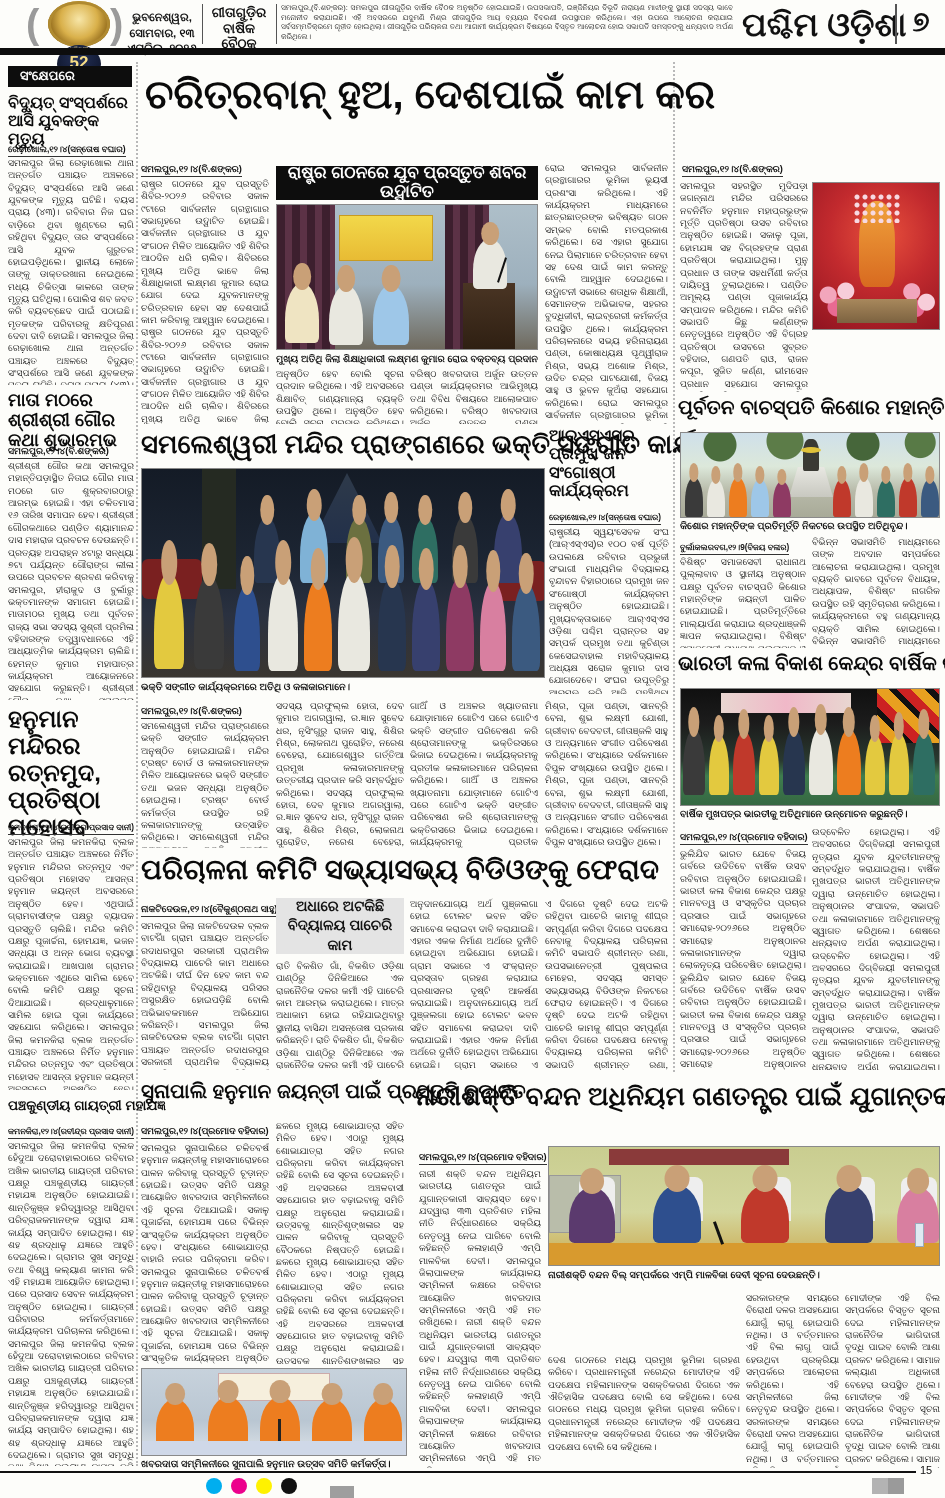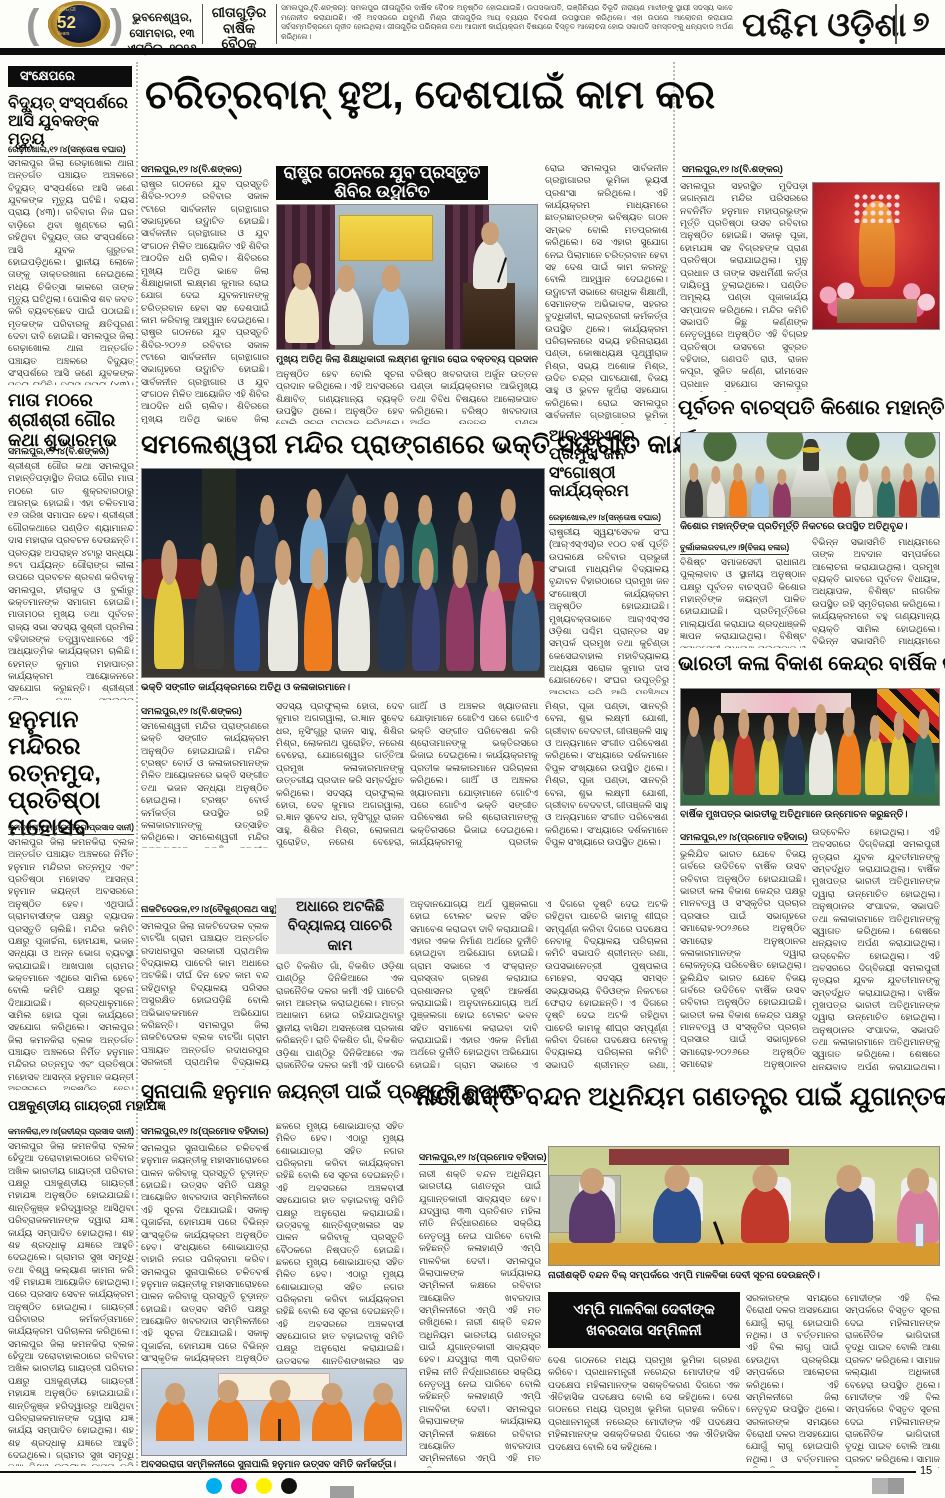--- a/index.html
+++ b/index.html
@@ -1,21 +1,21 @@
 <!DOCTYPE html>
 <html><head>
 <meta charset="utf-8">
 <style>
   html,body{margin:0;padding:0;background:#777;}
   .page{position:relative;width:945px;height:1498px;margin:0 auto;background:#fdfdfa;
         font-family:"Liberation Sans","DejaVu Sans",sans-serif;color:#111;overflow:hidden;}
   .abs{position:absolute;}
   
   .logo-wreath{position:absolute;border-radius:50%;background:radial-gradient(circle at 50% 40%,#f7e6a8 0%,#d9b04a 45%,#9a7220 70%,#6e4f12 100%);box-shadow:0 0 0 3px #b08a30 inset;}
-  .logo-inner{position:absolute;border-radius:50%;background:radial-gradient(circle at 50% 35%,#243056 0%,#121a33 70%);color:#f3d87c;text-align:left;}
+  .logo-inner{position:absolute;border-radius:50%;background:radial-gradient(circle at 50% 35%,#243056 0%,#121a33 70%);color:#f3d87c;text-align:center;margin-top:40px;}
   .logo-paren{position:absolute;color:#9a9a9a;font-weight:bold;}
   .dateline{font-weight:bold;font-size:11.5px;line-height:1.35;}
   .vline{position:absolute;width:0;border-left:1px solid #555;}
   .brief-title{font-weight:bold;font-size:13.5px;line-height:1.15;text-align:center;}
   .brief-text{font-size:7.4px;line-height:1.3;text-align:justify;color:#222;}
   .edition-title{font-weight:bold;font-size:33px;letter-spacing:0;white-space:nowrap;}
   .pageno{font-weight:bold;font-size:28px;}
   .black-bar{position:absolute;background:#0d0d0d;}
   
   .sec-tag{background:#0d0d0d;color:#fff;font-weight:bold;font-size:13px;padding:2px 0 3px 12px;}
@@ -85,21 +85,21 @@
   <div class="abs" style="left:8px;top:816px;"><span class="byline" style="font-size:8.2px;">କମନକିରା,୧୨।୪(ରବୀନ୍ଦ୍ର ପ୍ରସାଦ ଦାନୀ)</span></div>
   <div class="abs bcol" style="left:8px;top:836px;width:126px;height:254px;">ସମଲପୁର ଜିଲା କମନକିରା ବ୍ଲକ ଅନ୍ତର୍ଗତ ପଞ୍ଚାୟତ ଅଞ୍ଚଳରେ ନିର୍ମିତ ହନୁମାନ ମନ୍ଦିରର ରତ୍ନମୁଦ ଏବଂ ପ୍ରତିଷ୍ଠା ମହୋସବ ଆସନ୍ତା ହନୁମାନ ଜୟନ୍ତୀ ଅବସରରେ ଅନୁଷ୍ଠିତ ହେବ। ଏଥିପାଇଁ ଗ୍ରାମବାସୀଙ୍କ ପକ୍ଷରୁ ବ୍ୟାପକ ପ୍ରସ୍ତୁତି ଚାଲିଛି। ମନ୍ଦିର କମିଟି ପକ୍ଷରୁ ପୂଜାର୍ଚ୍ଚନା, ହୋମଯଜ୍ଞ, ଭଜନ ସନ୍ଧ୍ୟା ଓ ଅନ୍ନ ଭୋଗ ବ୍ୟବସ୍ଥା କରାଯାଇଛି। ଆଖପାଖ ଗ୍ରାମର ଭକ୍ତମାନେ ଏଥିରେ ସାମିଲ ହେବେ ବୋଲି କମିଟି ପକ୍ଷରୁ ସୂଚନା ଦିଆଯାଇଛି। ଶ୍ରଦ୍ଧାଳୁମାନେ ସାମିଲ ହୋଇ ପୂଜା କାର୍ଯ୍ୟରେ ସହଯୋଗ କରିଥିଲେ। ସମଲପୁର ଜିଲା କମନକିରା ବ୍ଲକ ଅନ୍ତର୍ଗତ ପଞ୍ଚାୟତ ଅଞ୍ଚଳରେ ନିର୍ମିତ ହନୁମାନ ମନ୍ଦିରର ରତ୍ନମୁଦ ଏବଂ ପ୍ରତିଷ୍ଠା ମହୋସବ ଆସନ୍ତା ହନୁମାନ ଜୟନ୍ତୀ ଅବସରରେ ଅନୁଷ୍ଠିତ ହେବ। ଏଥିପାଇଁ ଗ୍ରାମବାସୀଙ୍କ ପକ୍ଷରୁ ବ୍ୟାପକ ପ୍ରସ୍ତୁତି ଚାଲିଛି। ମନ୍ଦିର କମିଟି ପକ୍ଷରୁ ପୂଜାର୍ଚ୍ଚନା, ହୋମଯଜ୍ଞ, ଭଜନ ସନ୍ଧ୍ୟା ଓ ଅନ୍ନ ଭୋଗ ବ୍ୟବସ୍ଥା କରାଯାଇଛି। ଆଖପାଖ ଗ୍ରାମର ଭକ୍ତମାନେ ଏଥିରେ ସାମିଲ ହେବେ ବୋଲି କମିଟି ପକ୍ଷରୁ ସୂଚନା ଦିଆଯାଇଛି। ଶ୍ରଦ୍ଧାଳୁମାନେ ସାମିଲ ହୋଇ ପୂଜା କାର୍ଯ୍ୟରେ ସହଯୋଗ କରିଥିଲେ।</div>
 
   <div class="abs hl" style="left:8px;top:1098px;width:126px;font-size:13.5px;white-space:nowrap;">ପଞ୍ଚକୁଣ୍ଡୀୟ ଗାୟତ୍ରୀ ମହାଯଜ୍ଞ</div>
   <div class="abs" style="left:8px;top:1120px;"><span class="byline" style="font-size:8.2px;">କମନକିରା,୧୨।୪(ରବୀନ୍ଦ୍ର ପ୍ରସାଦ ଦାନୀ)</span></div>
   <div class="abs bcol" style="left:8px;top:1140px;width:126px;height:326px;">ସମଲପୁର ଜିଲା କମନକିରା ବ୍ଲକ ହେଁଦୁଆ ଦରୋବାହାଲଠାରେ ରବିବାର ଅଖିଳ ଭାରତୀୟ ଗାୟତ୍ରୀ ପରିବାର ପକ୍ଷରୁ ପଞ୍ଚକୁଣ୍ଡୀୟ ଗାୟତ୍ରୀ ମହାଯଜ୍ଞ ଅନୁଷ୍ଠିତ ହୋଇଯାଇଛି। ଶାନ୍ତିକୁଞ୍ଜ ହରିଦ୍ୱାରରୁ ଆସିଥିବା ପରିବ୍ରାଜକମାନଙ୍କ ଦ୍ୱାରା ଯଜ୍ଞ କାର୍ଯ୍ୟ ସମ୍ପାଦିତ ହୋଇଥିଲା। ଶହ ଶହ ଶ୍ରଦ୍ଧାଳୁ ଯଜ୍ଞରେ ଆହୁତି ଦେଇଥିଲେ। ଗ୍ରାମର ସୁଖ ସମୃଦ୍ଧି ତଥା ବିଶ୍ୱ କଲ୍ୟାଣ କାମନା କରି ଏହି ମହାଯଜ୍ଞ ଆୟୋଜିତ ହୋଇଥିଲା। ପରେ ପ୍ରସାଦ ସେବନ କାର୍ଯ୍ୟକ୍ରମ ଅନୁଷ୍ଠିତ ହୋଇଥିଲା। ଗାୟତ୍ରୀ ପରିବାରର କର୍ମକର୍ତ୍ତାମାନେ କାର୍ଯ୍ୟକ୍ରମ ପରିଚାଳନା କରିଥିଲେ। ସମଲପୁର ଜିଲା କମନକିରା ବ୍ଲକ ହେଁଦୁଆ ଦରୋବାହାଲଠାରେ ରବିବାର ଅଖିଳ ଭାରତୀୟ ଗାୟତ୍ରୀ ପରିବାର ପକ୍ଷରୁ ପଞ୍ଚକୁଣ୍ଡୀୟ ଗାୟତ୍ରୀ ମହାଯଜ୍ଞ ଅନୁଷ୍ଠିତ ହୋଇଯାଇଛି। ଶାନ୍ତିକୁଞ୍ଜ ହରିଦ୍ୱାରରୁ ଆସିଥିବା ପରିବ୍ରାଜକମାନଙ୍କ ଦ୍ୱାରା ଯଜ୍ଞ କାର୍ଯ୍ୟ ସମ୍ପାଦିତ ହୋଇଥିଲା। ଶହ ଶହ ଶ୍ରଦ୍ଧାଳୁ ଯଜ୍ଞରେ ଆହୁତି ଦେଇଥିଲେ। ଗ୍ରାମର ସୁଖ ସମୃଦ୍ଧି ତଥା ବିଶ୍ୱ କଲ୍ୟାଣ କାମନା କରି ଏହି ମହାଯଜ୍ଞ ଆୟୋଜିତ ହୋଇଥିଲା। ପରେ ପ୍ରସାଦ ସେବନ କାର୍ଯ୍ୟକ୍ରମ ଅନୁଷ୍ଠିତ ହୋଇଥିଲା। ଗାୟତ୍ରୀ ପରିବାରର କର୍ମକର୍ତ୍ତାମାନେ କାର୍ଯ୍ୟକ୍ରମ ପରିଚାଳନା କରିଥିଲେ।</div>
 
   <div class="abs hl hl-xl" style="left:145px;top:72px;width:545px;">ଚରିତ୍ରବାନ୍ ହୁଅ, ଦେଶପାଇଁ କାମ କର</div>
   <div class="abs" style="left:141px;top:158px;"><span class="byline">ସମଲପୁର,୧୨।୪(ବି.ଶଙ୍କର)</span></div>
   <div class="abs bcol" style="left:141px;top:178px;width:128px;height:246px;">ରାଷ୍ଟ୍ର ଗଠନରେ ଯୁବ ପ୍ରସ୍ତୁତି ଶିବିର-୨୦୨୬ ରବିବାର ସକାଳ ୯ଟାରେ ସାର୍ବଜନୀନ ଗ୍ରନ୍ଥାଗାର ସଭାଗୃହରେ ଉଦ୍ଘାଟିତ ହୋଇଛି। ସାର୍ବଜନୀନ ଗ୍ରନ୍ଥାଗାର ଓ ଯୁବ ସଂଗଠନ ମିଳିତ ଆୟୋଜିତ ଏହି ଶିବିର ଆଠଦିନ ଧରି ଚାଲିବ। ଶିବିରରେ ମୁଖ୍ୟ ଅତିଥି ଭାବେ ଜିଲା ଶିକ୍ଷାଧିକାରୀ ଲକ୍ଷ୍ମଣ କୁମାର ରୋଇ ଯୋଗ ଦେଇ ଯୁବକମାନଙ୍କୁ ଚରିତ୍ରବାନ ହେବା ସହ ଦେଶପାଇଁ କାମ କରିବାକୁ ଆହ୍ୱାନ ଦେଇଥିଲେ। ରାଷ୍ଟ୍ର ଗଠନରେ ଯୁବ ପ୍ରସ୍ତୁତି ଶିବିର-୨୦୨୬ ରବିବାର ସକାଳ ୯ଟାରେ ସାର୍ବଜନୀନ ଗ୍ରନ୍ଥାଗାର ସଭାଗୃହରେ ଉଦ୍ଘାଟିତ ହୋଇଛି। ସାର୍ବଜନୀନ ଗ୍ରନ୍ଥାଗାର ଓ ଯୁବ ସଂଗଠନ ମିଳିତ ଆୟୋଜିତ ଏହି ଶିବିର ଆଠଦିନ ଧରି ଚାଲିବ। ଶିବିରରେ ମୁଖ୍ୟ ଅତିଥି ଭାବେ ଜିଲା ଶିକ୍ଷାଧିକାରୀ ଲକ୍ଷ୍ମଣ କୁମାର ରୋଇ ଯୋଗ ଦେଇ ଯୁବକମାନଙ୍କୁ ଚରିତ୍ରବାନ ହେବା ସହ ଦେଶପାଇଁ କାମ କରିବାକୁ ଆହ୍ୱାନ ଦେଇଥିଲେ।</div>
-  <div class="abs banner" style="left:276px;top:166px;width:212px;height:34px;">ରାଷ୍ଟ୍ର ଗଠନରେ ଯୁବ ପ୍ରସ୍ତୁତି ଶିବିର ଉଦ୍ଘାଟିତ</div>
+  <div class="abs banner" style="left:276px;top:166px;width:262px;height:34px;">ରାଷ୍ଟ୍ର ଗଠନରେ ଯୁବ ପ୍ରସ୍ତୁତି ଶିବିର ଉଦ୍ଘାଟିତ</div>
 
   <div class="photo" style="left:276px;top:204px;width:262px;height:146px;background:linear-gradient(180deg,#aebfc9 0%,#9db0bd 55%,#6f6a5e 100%);">
     <div class="abs" style="left:0;top:0;width:58px;height:146px;background:repeating-linear-gradient(90deg,#3d1f2e 0 8px,#5c3246 8px 15px);"></div>
     <div class="abs" style="left:168px;top:0;width:44px;height:146px;background:repeating-linear-gradient(90deg,#3d1f2e 0 8px,#5c3246 8px 15px);"></div>
     <div class="abs" style="left:62px;top:10px;width:92px;height:44px;background:linear-gradient(#f2d84a,#e8bb34);border:1px solid #c79b22;"></div>
     <div class="fig c-cream" style="left:8px;top:78px;width:34px;height:60px;"></div>
     <div class="fig c-white" style="left:52px;top:80px;width:34px;height:60px;"></div>
     <div class="fig c-sky" style="left:96px;top:80px;width:36px;height:60px;"></div>
     <div class="abs" style="left:186px;top:78px;width:52px;height:68px;background:linear-gradient(#4a3524,#2e1f12);"></div>
     <div class="fig c-white" style="left:196px;top:34px;width:34px;height:50px;"></div>
@@ -139,20 +139,21 @@
   <div class="abs" style="left:141px;top:700px;"><span class="byline">ସମଲପୁର,୧୨।୪(ବି.ଶଙ୍କର)</span></div>
   <div class="abs bcol" style="left:141px;top:720px;width:128px;height:128px;">ସମଲେଶ୍ୱରୀ ମନ୍ଦିର ପ୍ରାଙ୍ଗଣରେ ଭକ୍ତି ସଙ୍ଗୀତ କାର୍ଯ୍ୟକ୍ରମ ଅନୁଷ୍ଠିତ ହୋଇଯାଇଛି। ମନ୍ଦିର ଟ୍ରଷ୍ଟ ବୋର୍ଡ ଓ କଳାକାରମାନଙ୍କ ମିଳିତ ଆୟୋଜନରେ ଭକ୍ତି ସଙ୍ଗୀତ ତଥା ଭଜନ ସନ୍ଧ୍ୟା ଅନୁଷ୍ଠିତ ହୋଇଥିଲା। ଟ୍ରଷ୍ଟ ବୋର୍ଡ କର୍ମକର୍ତ୍ତା ଉପସ୍ଥିତ ରହି କଳାକାରମାନଙ୍କୁ ଉତ୍ସାହିତ କରିଥିଲେ। ସମଲେଶ୍ୱରୀ ମନ୍ଦିର ପ୍ରାଙ୍ଗଣରେ ଭକ୍ତି ସଙ୍ଗୀତ କାର୍ଯ୍ୟକ୍ରମ ଅନୁଷ୍ଠିତ ହୋଇଯାଇଛି। ମନ୍ଦିର ଟ୍ରଷ୍ଟ ବୋର୍ଡ ଓ କଳାକାରମାନଙ୍କ ମିଳିତ ଆୟୋଜନରେ ଭକ୍ତି ସଙ୍ଗୀତ ତଥା ଭଜନ ସନ୍ଧ୍ୟା ଅନୁଷ୍ଠିତ ହୋଇଥିଲା। ଟ୍ରଷ୍ଟ ବୋର୍ଡ କର୍ମକର୍ତ୍ତା ଉପସ୍ଥିତ ରହି କଳାକାରମାନଙ୍କୁ ଉତ୍ସାହିତ କରିଥିଲେ।</div>
   <div class="abs bcol" style="left:276px;top:700px;width:128px;height:148px;">ସଦସ୍ୟ ପ୍ରଫୁଲ୍ଲ ହୋତା, ଦେବ କୁମାର ଅଗରୱାଲା, ର.ଜ୍ଞାନ ସୁବେଦ ଧର, ନୃସିଂଗୁରୁ ରାଜନ ସାହୁ, ଶିଶିର ମିଶ୍ର, ଲୋକନାଥ ପୁରୋହିତ, ନରେଶ ବେହେରା, ଯୋଗେଶ୍ୱର ଗର୍ତ୍ତିଆ ପ୍ରମୁଖ କଳାକାରମାନଙ୍କୁ ଉତ୍ତରୀୟ ପ୍ରଦାନ କରି ସମ୍ବର୍ଦ୍ଧିତ କରିଥିଲେ। ସଦସ୍ୟ ପ୍ରଫୁଲ୍ଲ ହୋତା, ଦେବ କୁମାର ଅଗରୱାଲା, ର.ଜ୍ଞାନ ସୁବେଦ ଧର, ନୃସିଂଗୁରୁ ରାଜନ ସାହୁ, ଶିଶିର ମିଶ୍ର, ଲୋକନାଥ ପୁରୋହିତ, ନରେଶ ବେହେରା, ଯୋଗେଶ୍ୱର ଗର୍ତ୍ତିଆ ପ୍ରମୁଖ କଳାକାରମାନଙ୍କୁ ଉତ୍ତରୀୟ ପ୍ରଦାନ କରି ସମ୍ବର୍ଦ୍ଧିତ କରିଥିଲେ।</div>
   <div class="abs bcol" style="left:410px;top:700px;width:128px;height:148px;">ଗାଅିଁ ଓ ଅଞ୍ଚଳର ଖ୍ୟାତନାମା ଯୋଡ଼ାମାନେ ଗୋଟିଏ ପରେ ଗୋଟିଏ ଭକ୍ତି ସଙ୍ଗୀତ ପରିବେଷଣ କରି ଶ୍ରୋତାମାନଙ୍କୁ ଭକ୍ତିରସରେ ଭିଜାଇ ଦେଇଥିଲେ। କାର୍ଯ୍ୟକ୍ରମକୁ ପ୍ରତୀକ କଳାକାରମାନେ ପରିଚାଳନା କରିଥିଲେ। ଗାଅିଁ ଓ ଅଞ୍ଚଳର ଖ୍ୟାତନାମା ଯୋଡ଼ାମାନେ ଗୋଟିଏ ପରେ ଗୋଟିଏ ଭକ୍ତି ସଙ୍ଗୀତ ପରିବେଷଣ କରି ଶ୍ରୋତାମାନଙ୍କୁ ଭକ୍ତିରସରେ ଭିଜାଇ ଦେଇଥିଲେ। କାର୍ଯ୍ୟକ୍ରମକୁ ପ୍ରତୀକ କଳାକାରମାନେ ପରିଚାଳନା କରିଥିଲେ।</div>
   <div class="abs bcol" style="left:545px;top:700px;width:123px;height:148px;">ମିଶ୍ର, ପୂଜା ପଣ୍ଡା, ସାନବ୍ରି ବେନା, ଶୁଭ ଲକ୍ଷ୍ମୀ ଯୋଶୀ, ଗ୍ରୀବାବ ବେଦବତୀ, ଗୀତାଞ୍ଜଳି ସାହୁ ଓ ଅନ୍ୟମାନେ ସଂଗୀତ ପରିବେଷଣ କରିଥିଲେ। ସଂଧ୍ୟାରେ ଦର୍ଶକମାନେ ବିପୁଳ ସଂଖ୍ୟାରେ ଉପସ୍ଥିତ ଥିଲେ। ମିଶ୍ର, ପୂଜା ପଣ୍ଡା, ସାନବ୍ରି ବେନା, ଶୁଭ ଲକ୍ଷ୍ମୀ ଯୋଶୀ, ଗ୍ରୀବାବ ବେଦବତୀ, ଗୀତାଞ୍ଜଳି ସାହୁ ଓ ଅନ୍ୟମାନେ ସଂଗୀତ ପରିବେଷଣ କରିଥିଲେ। ସଂଧ୍ୟାରେ ଦର୍ଶକମାନେ ବିପୁଳ ସଂଖ୍ୟାରେ ଉପସ୍ଥିତ ଥିଲେ।</div>
 
   <div class="abs hl" style="left:549px;top:426px;width:120px;font-size:16.5px;">ଆର୍‌ଏସ୍‌ଏସ୍‌ର ପ୍ରମୁଖ ଜନ ସଂଗୋଷ୍ଠୀ କାର୍ଯ୍ୟକ୍ରମ</div>
   <div class="abs" style="left:549px;top:506px;"><span class="byline" style="font-size:8.2px;">ରେଢ଼ାଖୋଲ,୧୨।୪(ସନ୍ତୋଷ ବଘାର)</span></div>
   <div class="abs bcol" style="left:549px;top:526px;width:120px;height:168px;">ରାଷ୍ଟ୍ରୀୟ ସ୍ୱୟଂସେବକ ସଂଘ (ଆର୍‌ଏସ୍‌ଏସ୍)ର ୧୦୦ ବର୍ଷ ପୂର୍ତ୍ତି ଉପଲକ୍ଷେ ରବିବାର ପ୍ରଭୁଜୀ ସଂଭାଗୀ ମାଧ୍ୟମିକ ବିଦ୍ୟାଳୟ ବୃନ୍ଦାବନ ବିହାରଠାରେ ପ୍ରମୁଖ ଜନ ସଂଗୋଷ୍ଠୀ କାର୍ଯ୍ୟକ୍ରମ ଅନୁଷ୍ଠିତ ହୋଇଯାଇଛି। ମୁଖ୍ୟବକ୍ତାଭାବେ ଆର୍‌ଏସ୍‌ଏସ ଓଡ଼ିଶା ପଶ୍ଚିମ ପ୍ରାନ୍ତର ସହ ସମ୍ପର୍କ ପ୍ରମୁଖ ତଥା କୁଚିଣ୍ଡା କେସେଇବାହାଲ ମହାବିଦ୍ୟାଳୟ ଅଧ୍ୟକ୍ଷ ସରୋଜ କୁମାର ଦାସ ଯୋଗଦେବେ। ସଂଘର ଉପୂତ୍ତିରୁ ଆରମ୍ଭ କରି ଆଜି ପହଞ୍ଚିଥିବା ସ୍ଥିତିରେ ନିଷ୍ଠାରେ ଆୟୋଜନ କରାଯାଇଥିଲା। ରାଷ୍ଟ୍ରୀୟ ସ୍ୱୟଂସେବକ ସଂଘ (ଆର୍‌ଏସ୍‌ଏସ୍)ର ୧୦୦ ବର୍ଷ ପୂର୍ତ୍ତି ଉପଲକ୍ଷେ ରବିବାର ପ୍ରଭୁଜୀ ସଂଭାଗୀ ମାଧ୍ୟମିକ ବିଦ୍ୟାଳୟ ବୃନ୍ଦାବନ ବିହାରଠାରେ ପ୍ରମୁଖ ଜନ ସଂଗୋଷ୍ଠୀ କାର୍ଯ୍ୟକ୍ରମ ଅନୁଷ୍ଠିତ ହୋଇଯାଇଛି। ମୁଖ୍ୟବକ୍ତାଭାବେ ଆର୍‌ଏସ୍‌ଏସ ଓଡ଼ିଶା ପଶ୍ଚିମ ପ୍ରାନ୍ତର ସହ ସମ୍ପର୍କ ପ୍ରମୁଖ ତଥା କୁଚିଣ୍ଡା କେସେଇବାହାଲ ମହାବିଦ୍ୟାଳୟ ଅଧ୍ୟକ୍ଷ ସରୋଜ କୁମାର ଦାସ ଯୋଗଦେବେ। ସଂଘର ଉପୂତ୍ତିରୁ ଆରମ୍ଭ କରି ଆଜି ପହଞ୍ଚିଥିବା ସ୍ଥିତିରେ ନିଷ୍ଠାରେ ଆୟୋଜନ କରାଯାଇଥିଲା।</div>
 
+  <div class="abs hl hl-lg" style="left:141px;top:854px;width:530px;">ପରିଚାଳନା କମିଟି ସଭ୍ୟାସଭ୍ୟ ବିଡିଓଙ୍କୁ ଫେରାଦ</div>
   <div class="abs" style="left:141px;top:898px;"><span class="byline">ନାକଟିଦେଉଳ,୧୨।୪(ବୈକୁଣ୍ଠନାଥ ସାହୁ)</span></div>
   <div class="abs bcol" style="left:141px;top:920px;width:128px;height:150px;">ସମଲପୁର ଜିଲା ନାକଟିଦେଉଳ ବ୍ଲକ ବାଟର୍ଗାଁ ଗ୍ରାମ ପଞ୍ଚାୟତ ଅନ୍ତର୍ଗତ ରଦାଧରପୁର ସରକାରୀ ପ୍ରାଥମିକ ବିଦ୍ୟାଳୟ ପାଚେରି କାମ ଅଧାରେ ଅଟକିଛି। ଦୀର୍ଘ ଦିନ ହେବ କାମ ବନ୍ଦ ରହିଥିବାରୁ ବିଦ୍ୟାଳୟ ପରିସର ଅସୁରକ୍ଷିତ ହୋଇପଡ଼ିଛି ବୋଲି ଅଭିଭାବକମାନେ ଅଭିଯୋଗ କରିଛନ୍ତି। ସମଲପୁର ଜିଲା ନାକଟିଦେଉଳ ବ୍ଲକ ବାଟର୍ଗାଁ ଗ୍ରାମ ପଞ୍ଚାୟତ ଅନ୍ତର୍ଗତ ରଦାଧରପୁର ସରକାରୀ ପ୍ରାଥମିକ ବିଦ୍ୟାଳୟ ପାଚେରି କାମ ଅଧାରେ ଅଟକିଛି। ଦୀର୍ଘ ଦିନ ହେବ କାମ ବନ୍ଦ ରହିଥିବାରୁ ବିଦ୍ୟାଳୟ ପରିସର ଅସୁରକ୍ଷିତ ହୋଇପଡ଼ିଛି ବୋଲି ଅଭିଭାବକମାନେ ଅଭିଯୋଗ କରିଛନ୍ତି।</div>
   <div class="abs graybox" style="left:276px;top:898px;width:128px;height:56px;">ଅଧାରେ ଅଟକିଛି ବିଦ୍ୟାଳୟ ପାଚେରି କାମ</div>
   <div class="abs bcol" style="left:276px;top:960px;width:128px;height:110px;">ରାତି ବିକଶିତ ଗାଁ, ବିକଶିତ ଓଡ଼ିଶା ପାଣ୍ଠିରୁ ଦିନିକିଆରେ ଏକ ରାଜନୈତିକ ଦଳର କର୍ମୀ ଏହି ପାଚେରି କାମ ଆରମ୍ଭ କରାଇଥିଲେ। ମାତ୍ର ଅଧାକାମ ହୋଇ ରହିଯାଇଥିବାରୁ ସ୍ଥାନୀୟ ବାସିନ୍ଦା ଅସନ୍ତୋଷ ପ୍ରକାଶ କରିଛନ୍ତି। ରାତି ବିକଶିତ ଗାଁ, ବିକଶିତ ଓଡ଼ିଶା ପାଣ୍ଠିରୁ ଦିନିକିଆରେ ଏକ ରାଜନୈତିକ ଦଳର କର୍ମୀ ଏହି ପାଚେରି କାମ ଆରମ୍ଭ କରାଇଥିଲେ। ମାତ୍ର ଅଧାକାମ ହୋଇ ରହିଯାଇଥିବାରୁ ସ୍ଥାନୀୟ ବାସିନ୍ଦା ଅସନ୍ତୋଷ ପ୍ରକାଶ କରିଛନ୍ତି।</div>
   <div class="abs bcol" style="left:410px;top:898px;width:128px;height:172px;">ଅନୁଦାନଯୋଗ୍ୟ ଅର୍ଥ ପୁଞ୍ଜଲଗା ହୋଇ ଟୋଲଟ ଭବନ ସହିତ ସମାବେଶ କରାଇବା ଦାବି କରାଯାଇଛି। ଏହାର ଏକକ ନିର୍ମାଣ ଅର୍ଥରେ ଦୁର୍ନୀତି ହୋଇଥିବା ଅଭିଯୋଗ ହୋଇଛି। ଗ୍ରାମ ସଭାରେ ଏ ସଂକ୍ରାନ୍ତ ପ୍ରସ୍ତାବ ଗ୍ରହଣ କରାଯାଇ ପ୍ରଶାସନର ଦୃଷ୍ଟି ଆକର୍ଷଣ କରାଯାଇଛି। ଅନୁଦାନଯୋଗ୍ୟ ଅର୍ଥ ପୁଞ୍ଜଲଗା ହୋଇ ଟୋଲଟ ଭବନ ସହିତ ସମାବେଶ କରାଇବା ଦାବି କରାଯାଇଛି। ଏହାର ଏକକ ନିର୍ମାଣ ଅର୍ଥରେ ଦୁର୍ନୀତି ହୋଇଥିବା ଅଭିଯୋଗ ହୋଇଛି। ଗ୍ରାମ ସଭାରେ ଏ ସଂକ୍ରାନ୍ତ ପ୍ରସ୍ତାବ ଗ୍ରହଣ କରାଯାଇ ପ୍ରଶାସନର ଦୃଷ୍ଟି ଆକର୍ଷଣ କରାଯାଇଛି।</div>
   <div class="abs bcol" style="left:545px;top:898px;width:123px;height:172px;">ଏ ଦିଗରେ ଦୃଷ୍ଟି ଦେଇ ଅଟକି ରହିଥିବା ପାଚେରି କାମକୁ ଶୀଘ୍ର ସମ୍ପୂର୍ଣ୍ଣ କରିବା ଦିଗରେ ପଦକ୍ଷେପ ନେବାକୁ ବିଦ୍ୟାଳୟ ପରିଚାଳନା କମିଟି ସଭାପତି ଶ୍ରୀମନ୍ତ ରଣା, ଉପସଭାନେତ୍ରୀ ପୁଷ୍ପଲତା ମେହେର, ସଦସ୍ୟ ସମସ୍ତ ସଭ୍ୟାସଭ୍ୟ ବିଡିଓଙ୍କ ନିକଟରେ ଫେରାଦ ହୋଇଛନ୍ତି। ଏ ଦିଗରେ ଦୃଷ୍ଟି ଦେଇ ଅଟକି ରହିଥିବା ପାଚେରି କାମକୁ ଶୀଘ୍ର ସମ୍ପୂର୍ଣ୍ଣ କରିବା ଦିଗରେ ପଦକ୍ଷେପ ନେବାକୁ ବିଦ୍ୟାଳୟ ପରିଚାଳନା କମିଟି ସଭାପତି ଶ୍ରୀମନ୍ତ ରଣା, ଉପସଭାନେତ୍ରୀ ପୁଷ୍ପଲତା ମେହେର, ସଦସ୍ୟ ସମସ୍ତ ସଭ୍ୟାସଭ୍ୟ ବିଡିଓଙ୍କ ନିକଟରେ ଫେରାଦ ହୋଇଛନ୍ତି।</div>
 
   <div class="abs hl" style="left:141px;top:1080px;width:268px;font-size:20px;white-space:nowrap;">ସୁନାପାଲି ହନୁମାନ ଜୟନ୍ତୀ ପାଇଁ ପ୍ରସ୍ତୁତି ଚୂଡ଼ାନ୍ତ</div>
   <div class="abs" style="left:141px;top:1120px;"><span class="byline">ସମଲପୁର,୧୨।୪(ପ୍ରମୋଦ ବହିଦାର)</span></div>
   <div class="abs bcol" style="left:141px;top:1142px;width:128px;height:222px;">ସମଲପୁର ସୁନାପାଲିରେ ଚଳିତବର୍ଷ ହନୁମାନ ଜୟନ୍ତୀକୁ ମହାସମାରୋହରେ ପାଳନ କରିବାକୁ ପ୍ରସ୍ତୁତି ଚୂଡ଼ାନ୍ତ ହୋଇଛି। ଉତ୍ସବ ସମିତି ପକ୍ଷରୁ ଆୟୋଜିତ ଖବରଦାତା ସମ୍ମିଳନୀରେ ଏହି ସୂଚନା ଦିଆଯାଇଛି। ସକାଳୁ ପୂଜାର୍ଚ୍ଚନା, ହୋମଯଜ୍ଞ ପରେ ବିଭିନ୍ନ ସାଂସ୍କୃତିକ କାର୍ଯ୍ୟକ୍ରମ ଅନୁଷ୍ଠିତ ହେବ। ସଂଧ୍ୟାରେ ଶୋଭାଯାତ୍ରା ବାହାରି ନଗର ପରିକ୍ରମା କରିବ। ସମଲପୁର ସୁନାପାଲିରେ ଚଳିତବର୍ଷ ହନୁମାନ ଜୟନ୍ତୀକୁ ମହାସମାରୋହରେ ପାଳନ କରିବାକୁ ପ୍ରସ୍ତୁତି ଚୂଡ଼ାନ୍ତ ହୋଇଛି। ଉତ୍ସବ ସମିତି ପକ୍ଷରୁ ଆୟୋଜିତ ଖବରଦାତା ସମ୍ମିଳନୀରେ ଏହି ସୂଚନା ଦିଆଯାଇଛି। ସକାଳୁ ପୂଜାର୍ଚ୍ଚନା, ହୋମଯଜ୍ଞ ପରେ ବିଭିନ୍ନ ସାଂସ୍କୃତିକ କାର୍ଯ୍ୟକ୍ରମ ଅନୁଷ୍ଠିତ ହେବ। ସଂଧ୍ୟାରେ ଶୋଭାଯାତ୍ରା ବାହାରି ନଗର ପରିକ୍ରମା କରିବ।</div>
@@ -160,21 +161,21 @@
   <div class="photo" style="left:141px;top:1368px;width:266px;height:88px;background:linear-gradient(180deg,#c7d2dc 0%,#b9c6d2 60%,#dde3e8 100%);">
     <div class="abs" style="left:76px;top:4px;width:110px;height:26px;background:#f6efdd;border:1px solid #caa;"></div>
     <div class="fig c-saffron" style="left:14px;top:30px;width:38px;height:48px;"></div>
     <div class="fig c-saffron" style="left:66px;top:28px;width:40px;height:50px;"></div>
     <div class="fig c-saffron" style="left:118px;top:28px;width:40px;height:50px;"></div>
     <div class="fig c-saffron" style="left:170px;top:30px;width:40px;height:48px;"></div>
     <div class="fig c-saffron" style="left:222px;top:30px;width:38px;height:48px;"></div>
     <div class="abs" style="left:0;top:72px;width:266px;height:16px;background:#cfd8e8;"></div>
     <div class="abs" style="left:136px;top:50px;width:3px;height:22px;background:#222;"></div>
   </div>
-  <div class="abs caption" style="left:141px;top:1458px;width:266px;">ଅବସରରାତା ସମ୍ମିଳନୀରେ ସୁନାପାଲି ହନୁମାନ ଉତ୍ସବ ସମିତି କର୍ମକର୍ତ୍ତା।</div>
+  <div class="abs caption" style="left:141px;top:1458px;width:266px;">ଖବରଦାତା ସମ୍ମିଳନୀରେ ସୁନାପାଲି ହନୁମାନ ଉତ୍ସବ ସମିତି କର୍ମକର୍ତ୍ତା।</div>
 
   <div class="abs hl" style="left:415px;top:1082px;width:526px;font-size:26px;white-space:nowrap;">ନାରୀଶକ୍ତି ବନ୍ଦନ ଅଧିନିୟମ ଗଣତନ୍ତ୍ର ପାଇଁ ଯୁଗାନ୍ତକାରୀ</div>
   <div class="abs" style="left:419px;top:1146px;"><span class="byline">ସମଲପୁର,୧୨।୪(ପ୍ରମୋଦ ବହିଦାର)</span></div>
   <div class="abs bcol" style="left:419px;top:1168px;width:122px;height:300px;">ନାରୀ ଶକ୍ତି ବନ୍ଦନ ଅଧିନିୟମ ଭାରତୀୟ ଗଣତନ୍ତ୍ର ପାଇଁ ଯୁଗାନ୍ତକାରୀ ସାବ୍ୟସ୍ତ ହେବ। ଯଦ୍ୱାରା ୩୩ ପ୍ରତିଶତ ମହିଳା ନୀତି ନିର୍ଦ୍ଧାରଣରେ ସକ୍ରିୟ ନେତୃତ୍ୱ ନେଇ ପାରିବେ ବୋଲି କହିଛନ୍ତି କଳାହାଣ୍ଡି ଏମ୍ପି ମାଳବିକା ଦେବୀ। ସମଲପୁର ଜିଲାପାଳଙ୍କ କାର୍ଯ୍ୟାଳୟ ସମ୍ମିଳନୀ କକ୍ଷରେ ରବିବାର ଆୟୋଜିତ ଖବରଦାତା ସମ୍ମିଳନୀରେ ଏମ୍ପି ଏହି ମତ ରଖିଥିଲେ। ନାରୀ ଶକ୍ତି ବନ୍ଦନ ଅଧିନିୟମ ଭାରତୀୟ ଗଣତନ୍ତ୍ର ପାଇଁ ଯୁଗାନ୍ତକାରୀ ସାବ୍ୟସ୍ତ ହେବ। ଯଦ୍ୱାରା ୩୩ ପ୍ରତିଶତ ମହିଳା ନୀତି ନିର୍ଦ୍ଧାରଣରେ ସକ୍ରିୟ ନେତୃତ୍ୱ ନେଇ ପାରିବେ ବୋଲି କହିଛନ୍ତି କଳାହାଣ୍ଡି ଏମ୍ପି ମାଳବିକା ଦେବୀ। ସମଲପୁର ଜିଲାପାଳଙ୍କ କାର୍ଯ୍ୟାଳୟ ସମ୍ମିଳନୀ କକ୍ଷରେ ରବିବାର ଆୟୋଜିତ ଖବରଦାତା ସମ୍ମିଳନୀରେ ଏମ୍ପି ଏହି ମତ ରଖିଥିଲେ।</div>
   <div class="photo" style="left:548px;top:1146px;width:392px;height:120px;background:linear-gradient(180deg,#c9cd90 0%,#d4d79e 55%,#caa94e 100%);">
     <div class="abs" style="left:60px;top:2px;width:180px;height:16px;background:#8a3a3a;"></div>
     <div class="abs" style="left:0;top:28px;width:70px;height:56px;background:#b9bdaa;border:1px solid #999;"></div>
     <div class="abs" style="left:30px;top:30px;width:36px;height:44px;background:#eee;border-radius:8px 8px 0 0;"></div>
     <div class="abs" style="left:118px;top:30px;width:36px;height:44px;background:#eee;border-radius:8px 8px 0 0;"></div>
     <div class="abs" style="left:206px;top:30px;width:36px;height:44px;background:#eee;border-radius:8px 8px 0 0;"></div>
@@ -183,21 +184,20 @@
     <div class="fig c-purple" style="left:20px;top:40px;width:46px;height:56px;"></div>
     <div class="fig c-blue" style="left:104px;top:38px;width:48px;height:58px;"></div>
     <div class="fig c-red" style="left:192px;top:38px;width:48px;height:58px;"></div>
     <div class="fig c-print" style="left:276px;top:38px;width:48px;height:58px;"></div>
     <div class="fig c-pink" style="left:348px;top:40px;width:42px;height:56px;"></div>
     <div class="abs" style="left:0;top:96px;width:392px;height:24px;background:#d89a2e;"></div>
     <div class="abs" style="left:168px;top:74px;width:3px;height:24px;background:#111;transform:rotate(-20deg);"></div>
     <div class="abs" style="left:366px;top:76px;width:7px;height:22px;background:#dfeaf2;border:1px solid #9ab;"></div>
   </div>
   <div class="abs caption" style="left:548px;top:1269px;width:392px;">ନାରୀଶକ୍ତି ବନ୍ଦନ ବିଲ୍ ସମ୍ପର୍କରେ ଏମ୍ପି ମାଳବିକା ଦେବୀ ସୂଚନା ଦେଉଛନ୍ତି।</div>
-  <div class="abs blackbox" style="left:548px;top:1292px;width:192px;height:56px;">ଏମ୍ପି ମାଳବିକା ଦେବୀଙ୍କ ଖବରଦାତା ସମ୍ମିଳନୀ</div>
   <div class="abs bcol" style="left:548px;top:1354px;width:192px;height:112px;">ଦେଶ ଗଠନରେ ମଧ୍ୟ ପ୍ରମୁଖ ଭୂମିକା ଗ୍ରହଣ କରିବେ। ପ୍ରଧାନମନ୍ତ୍ରୀ ନରେନ୍ଦ୍ର ମୋଦୀଙ୍କ ଏହି ପଦକ୍ଷେପ ମହିଳାମାନଙ୍କ ସଶକ୍ତିକରଣ ଦିଗରେ ଏକ ଐତିହାସିକ ପଦକ୍ଷେପ ବୋଲି ସେ କହିଥିଲେ। ଦେଶ ଗଠନରେ ମଧ୍ୟ ପ୍ରମୁଖ ଭୂମିକା ଗ୍ରହଣ କରିବେ। ପ୍ରଧାନମନ୍ତ୍ରୀ ନରେନ୍ଦ୍ର ମୋଦୀଙ୍କ ଏହି ପଦକ୍ଷେପ ମହିଳାମାନଙ୍କ ସଶକ୍ତିକରଣ ଦିଗରେ ଏକ ଐତିହାସିକ ପଦକ୍ଷେପ ବୋଲି ସେ କହିଥିଲେ।</div>
   <div class="abs bcol" style="left:746px;top:1292px;width:93px;height:176px;">ସରକାରଙ୍କ ସମୟରେ ବିରୋଧୀ ଦଳର ଅସହଯୋଗ ଯୋଗୁଁ ଲାଗୁ ହୋଇପାରି ନଥିଲା। ଓ ବର୍ତ୍ତମାନର ଏହି ବିଲ ଲାଗୁ ପାଇଁ ହେଉଥିବା ପ୍ରକ୍ରିୟା ସମ୍ପର୍କରେ ଆଲୋଚନା କରିଥିଲେ। ଏହି ସମ୍ମିଳନୀରେ ଜିଲା ନେତୃବୃନ୍ଦ ଉପସ୍ଥିତ ଥିଲେ। ସରକାରଙ୍କ ସମୟରେ ବିରୋଧୀ ଦଳର ଅସହଯୋଗ ଯୋଗୁଁ ଲାଗୁ ହୋଇପାରି ନଥିଲା। ଓ ବର୍ତ୍ତମାନର ଏହି ବିଲ ଲାଗୁ ପାଇଁ ହେଉଥିବା ପ୍ରକ୍ରିୟା ସମ୍ପର୍କରେ ଆଲୋଚନା କରିଥିଲେ। ଏହି ସମ୍ମିଳନୀରେ ଜିଲା ନେତୃବୃନ୍ଦ ଉପସ୍ଥିତ ଥିଲେ।</div>
   <div class="abs bcol" style="left:845px;top:1292px;width:95px;height:176px;">ମୋଦୀଙ୍କ ଏହି ବିଲ ସମ୍ପର୍କରେ ବିସ୍ତୃତ ସୂଚନା ଦେଇ ମହିଳାମାନଙ୍କ ରାଜନୈତିକ ଭାଗିଦାରୀ ବୃଦ୍ଧି ପାଇବ ବୋଲି ଆଶା ପ୍ରକଟ କରିଥିଲେ। ସାମାଜ କଲ୍ୟାଣ ଅଧିକାରୀ ବେହେରା ଉପସ୍ଥିତ ଥିଲେ। ମୋଦୀଙ୍କ ଏହି ବିଲ ସମ୍ପର୍କରେ ବିସ୍ତୃତ ସୂଚନା ଦେଇ ମହିଳାମାନଙ୍କ ରାଜନୈତିକ ଭାଗିଦାରୀ ବୃଦ୍ଧି ପାଇବ ବୋଲି ଆଶା ପ୍ରକଟ କରିଥିଲେ। ସାମାଜ କଲ୍ୟାଣ ଅଧିକାରୀ ବେହେରା ଉପସ୍ଥିତ ଥିଲେ।</div>
 
   <div class="abs" style="left:682px;top:158px;"><span class="byline">ସମଲପୁର,୧୨।୪(ବି.ଶଙ୍କର)</span></div>
   <div class="abs bcol" style="left:680px;top:180px;width:128px;height:212px;">ସମଲପୁର ସହରସ୍ଥିତ ମୁଦିପଡ଼ା ଜଗନ୍ନାଥ ମନ୍ଦିର ପରିସରରେ ନବନିର୍ମିତ ହନୁମାନ ମହାପ୍ରଭୁଙ୍କ ମୂର୍ତ୍ତି ପ୍ରତିଷ୍ଠା ଉସବ ରବିବାର ଅନୁଷ୍ଠିତ ହୋଇଛି। ସକାଳୁ ପୂଜା, ହୋମଯଜ୍ଞ ସହ ବିଗ୍ରହଙ୍କ ପ୍ରାଣ ପ୍ରତିଷ୍ଠା କରାଯାଇଥିଲା। ମୁନୁ ପ୍ରଧାନ ଓ ତାଙ୍କ ସହଧର୍ମିଣୀ କର୍ତ୍ତା ଦାୟିତ୍ୱ ତୁଲାଇଥିଲେ। ପଣ୍ଡିତ ଅମୂଲ୍ୟ ପଣ୍ଡା ପୂଜାକାର୍ଯ୍ୟ ସମ୍ପାଦନ କରିଥିଲେ। ମନ୍ଦିର କମିଟି ସଭାପତି କିଛୁ କର୍ଣ୍ଣଙ୍କ ନେତୃତ୍ୱରେ ଅନୁଷ୍ଠିତ ଏହି ବିଗ୍ରହ ପ୍ରତିଷ୍ଠା ଉସବରେ ସୁବ୍ରତ ବହିଦାର, ଗଣପତି ରାଓ, ରାଜନ କପୂର, ସୁଜିତ କର୍ଣ୍ଣ, ଭୀମସେନ ପ୍ରଧାନ ସହଯୋଗ ସମଲପୁର ସହରସ୍ଥିତ ମୁଦିପଡ଼ା ଜଗନ୍ନାଥ ମନ୍ଦିର ପରିସରରେ ନବନିର୍ମିତ ହନୁମାନ ମହାପ୍ରଭୁଙ୍କ ମୂର୍ତ୍ତି ପ୍ରତିଷ୍ଠା ଉସବ ରବିବାର ଅନୁଷ୍ଠିତ ହୋଇଛି। ସକାଳୁ ପୂଜା, ହୋମଯଜ୍ଞ ସହ ବିଗ୍ରହଙ୍କ ପ୍ରାଣ ପ୍ରତିଷ୍ଠା କରାଯାଇଥିଲା। ମୁନୁ ପ୍ରଧାନ ଓ ତାଙ୍କ ସହଧର୍ମିଣୀ କର୍ତ୍ତା ଦାୟିତ୍ୱ ତୁଲାଇଥିଲେ। ପଣ୍ଡିତ ଅମୂଲ୍ୟ ପଣ୍ଡା ପୂଜାକାର୍ଯ୍ୟ ସମ୍ପାଦନ କରିଥିଲେ। ମନ୍ଦିର କମିଟି ସଭାପତି କିଛୁ କର୍ଣ୍ଣଙ୍କ ନେତୃତ୍ୱରେ ଅନୁଷ୍ଠିତ ଏହି ବିଗ୍ରହ ପ୍ରତିଷ୍ଠା ଉସବରେ ସୁବ୍ରତ ବହିଦାର, ଗଣପତି ରାଓ, ରାଜନ କପୂର, ସୁଜିତ କର୍ଣ୍ଣ, ଭୀମସେନ ପ୍ରଧାନ ସହଯୋଗ</div>
   <div class="photo" style="left:812px;top:182px;width:128px;height:148px;background:radial-gradient(circle at 55% 35%,#e8503c 0%,#c22a2e 45%,#8f1420 100%);">
     <div class="abs" style="left:46px;top:18px;width:36px;height:86px;background:linear-gradient(#f0a23c,#d86a20);border-radius:45% 45% 20% 20%;"></div>
     <div class="abs" style="left:40px;top:10px;width:48px;height:30px;background:radial-gradient(circle,#f7d9e2 2px,transparent 3px) 0 0/8px 8px;"></div>
     <div class="abs" style="left:2px;top:96px;width:44px;height:40px;background:radial-gradient(circle at 30% 40%,#f2a6bc 0 8px,transparent 9px),radial-gradient(circle at 70% 30%,#f7cdd9 0 8px,transparent 9px),radial-gradient(circle at 50% 70%,#e86a92 0 9px,transparent 10px);"></div>

